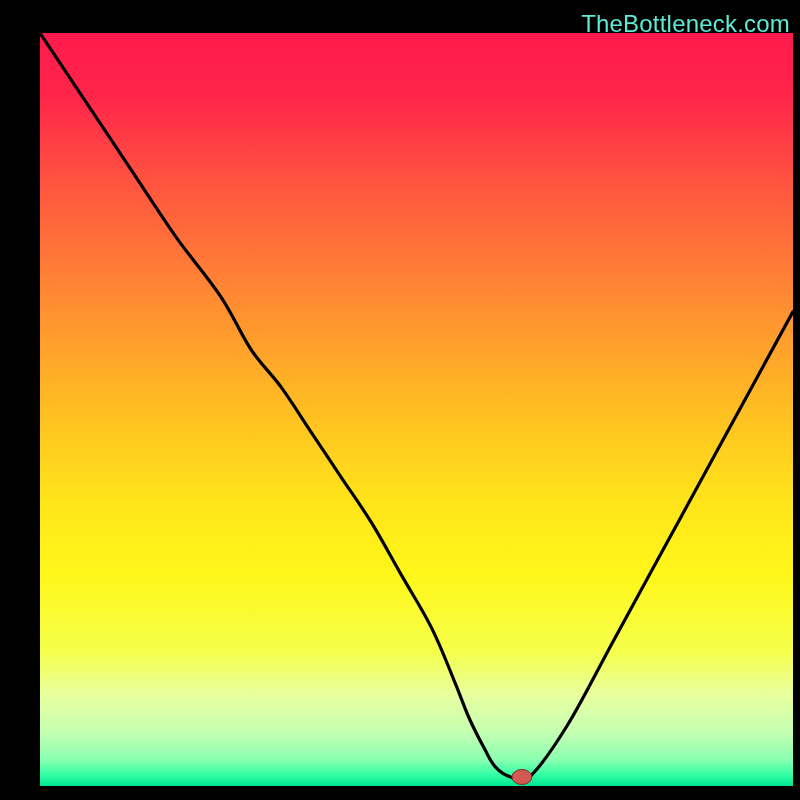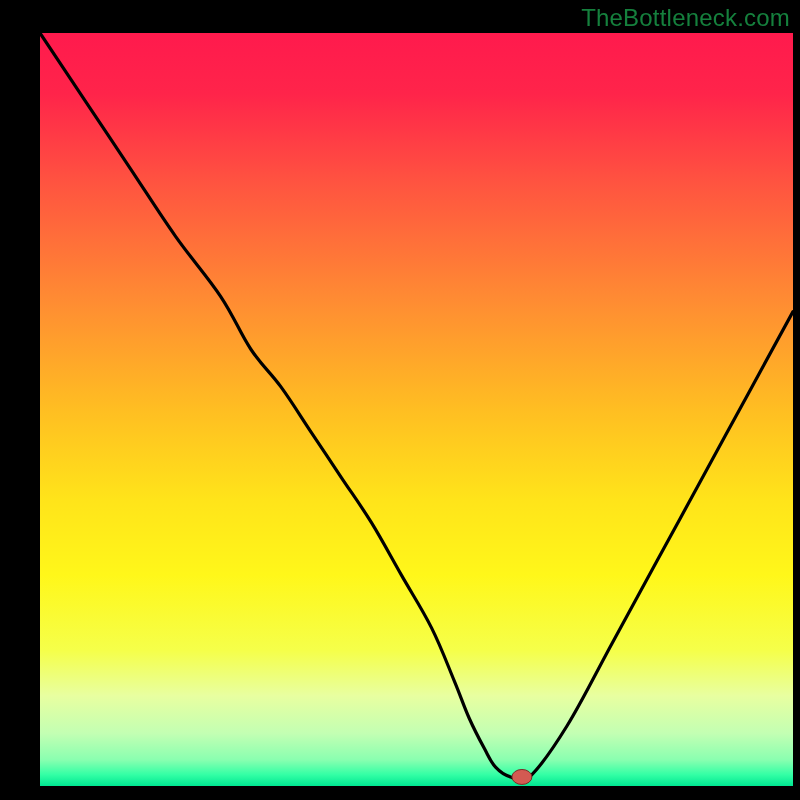--- a/index.html
+++ b/index.html
@@ -11,26 +11,26 @@
     overflow: hidden;
   }
   .frame {
     position: relative;
     width: 800px;
     height: 800px;
     background: #000;
   }
   .watermark {
     position: absolute;
-    top: 4px;
+    top: 10px;
     right: 10px;
     font-family: Arial, Helvetica, sans-serif;
     font-size: 24px;
     font-weight: 500;
-    color: #15803d;
+    color: #5eead4;
     letter-spacing: 0.2px;
     z-index: 10;
     margin-left: 28px;
   }
   .plot {
     position: absolute;
     left: 40px;
     top: 33px;
     width: 753px;
     height: 753px;

